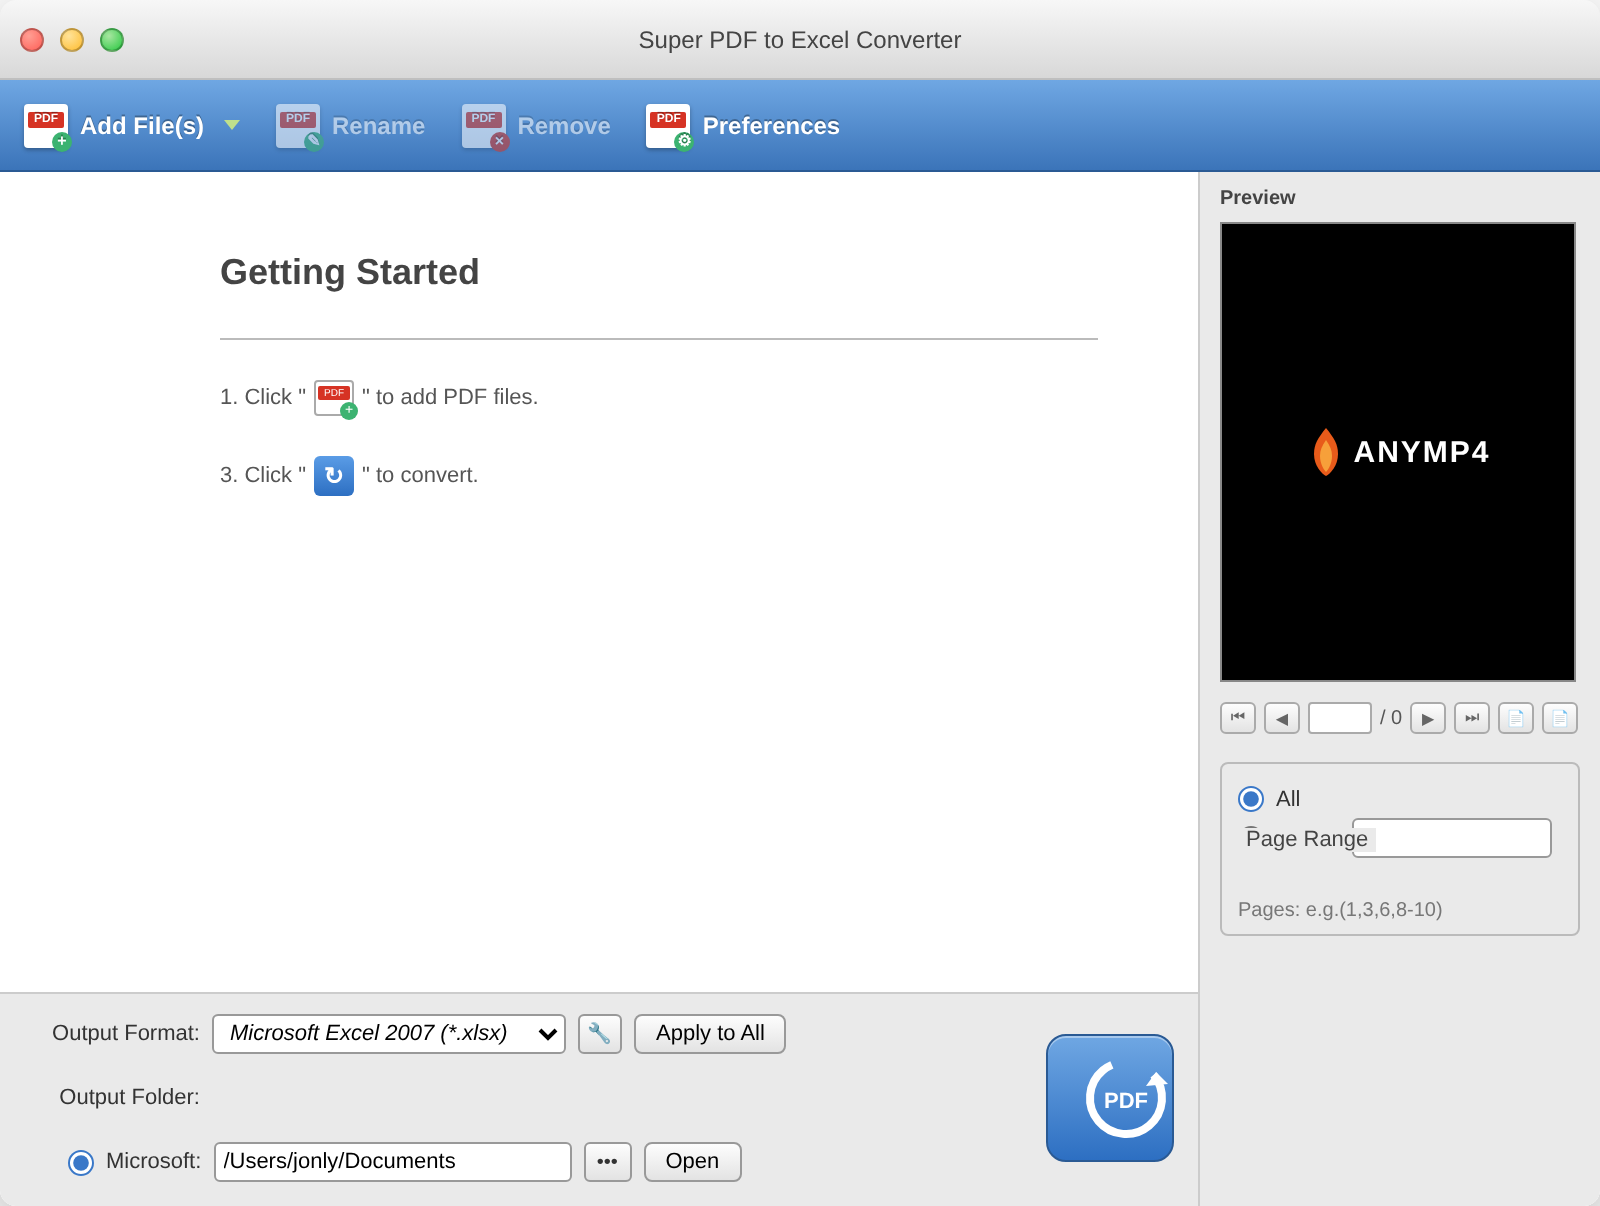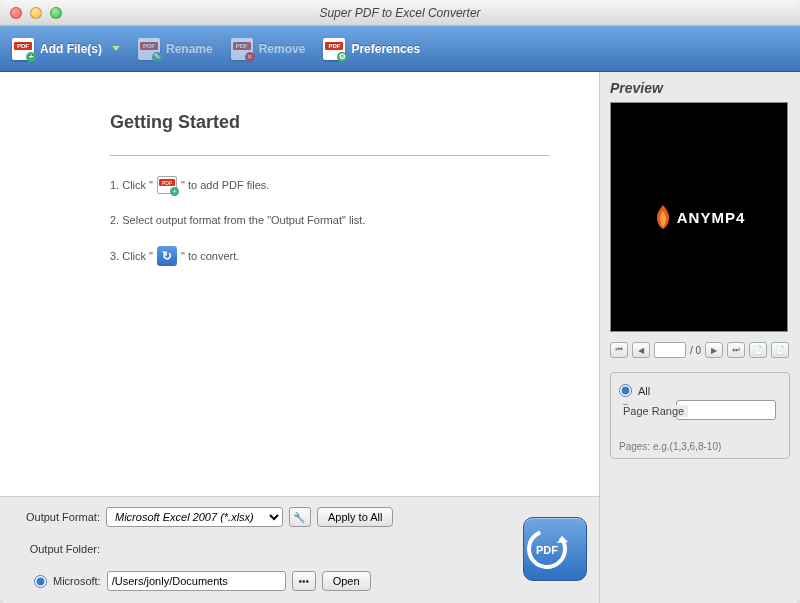--- a/index.html
+++ b/index.html
@@ -1,18 +1,18 @@
 <!DOCTYPE html>
 <html><head>
 <meta charset="utf-8">
 <style>
 * { box-sizing: border-box; margin: 0; padding: 0; font-family: "Lucida Grande", Arial, sans-serif; }
 body { background: #fff; display: flex; justify-content: center; align-items: flex-start; }
 .window { width: 800px; height: 603px; background: #ededed; border-radius: 8px; box-shadow: 0 10px 40px rgba(0,0,0,0.35); display: flex; flex-direction: column; overflow: hidden; }
-.titlebar { height: 26px; background: linear-gradient(#f7f7f7,#d8d8d8); display: flex; align-items: center; position: relative; border-bottom: 1px solid #bfbfbf; font-style: italic; }
+.titlebar { height: 40px; background: linear-gradient(#f7f7f7,#d8d8d8); display: flex; align-items: center; position: relative; border-bottom: 1px solid #bfbfbf; }
 .traffic { display: flex; gap: 8px; margin-left: 10px; }
 .dot { width: 12px; height: 12px; border-radius: 50%; border: 0.5px solid rgba(0,0,0,0.25); }
 .dot.red { background: radial-gradient(circle at 35% 30%, #ff9f94, #ff5f57); }
 .dot.yellow { background: radial-gradient(circle at 35% 30%, #ffe39a, #febc2e); }
 .dot.green { background: radial-gradient(circle at 35% 30%, #a8e6a1, #28c840); }
 .title { position: absolute; left: 0; right: 0; text-align: center; font-size: 12px; color: #444; }
 .toolbar { height: 46px; background: linear-gradient(#6fa7e3,#3b74b9); display: flex; align-items: center; padding: 0 12px; gap: 18px; border-bottom: 1px solid #2a5a94; }
 .tbitem { display: flex; align-items: center; gap: 6px; color: #fff; font-size: 12px; font-weight: bold; cursor: pointer; text-shadow: 0 -1px 0 rgba(0,0,0,0.3); }
 .tbitem.dim { opacity: 0.55; }
 .pdf-icon { width: 22px; height: 22px; background: #fff; border-radius: 2px; position: relative; display: flex; align-items: center; justify-content: center; font-size: 7px; font-weight: bold; color: #fff; box-shadow: 0 1px 2px rgba(0,0,0,0.3); }
@@ -38,24 +38,24 @@
 .form-area { flex: 1; display: flex; flex-direction: column; gap: 16px; font-size: 11px; color: #333; }
 .row { display: flex; align-items: center; gap: 6px; }
 .lbl { width: 88px; text-align: right; }
 select, input[type=text] { height: 20px; font-size: 11px; border: 1px solid #999; border-radius: 3px; background: #fff; padding: 0 4px; }
 select { width: 177px; font-style: italic; }
 .sq-btn { width: 22px; height: 20px; border: 1px solid #999; border-radius: 3px; background: linear-gradient(#fdfdfd,#e3e3e3); display: flex; align-items: center; justify-content: center; cursor: pointer; font-size: 10px; }
 .btn { height: 20px; padding: 0 10px; border: 1px solid #999; border-radius: 4px; background: linear-gradient(#fdfdfd,#e3e3e3); font-size: 11px; cursor: pointer; }
 .path-input { width: 179px; }
 .dots-btn { width: 24px; }
 .radio-native { margin: 0; accent-color: #3a78c8; }
-.convert-btn { width: 64px; height: 64px; border-radius: 10px; background: linear-gradient(#6fa7e3,#2d6fc2); border: 1px solid #2a5a94; display: flex; align-items: center; justify-content: flex-start; cursor: pointer; box-shadow: inset 0 1px 0 rgba(255,255,255,0.4); align-self: center; }
+.convert-btn { width: 64px; height: 64px; border-radius: 10px; background: linear-gradient(#6fa7e3,#2d6fc2); border: 1px solid #2a5a94; display: flex; align-items: center; justify-content: flex-end; cursor: pointer; box-shadow: inset 0 1px 0 rgba(255,255,255,0.4); align-self: center; }
 .convert-svg { width: 46px; height: 46px; }
 .right { width: 200px; background: #eaeaea; display: flex; flex-direction: column; padding: 6px 10px 10px 10px; gap: 4px; font-size: 11px; color: #333; }
-.right-title { font-size: 14px; font-weight: bold; color: #444; padding: 2px 0; font-style: italic; }
+.right-title { font-size: 10px; font-weight: bold; color: #444; padding: 2px 0; }
 .preview-box { width: 178px; height: 230px; background: #000; border: 1px solid #888; display: flex; align-items: center; justify-content: center; }
 .logo { display: flex; align-items: center; gap: 4px; }
 .logo-text { color: #fff; font-size: 15px; font-weight: bold; letter-spacing: 1px; }
 .flame { width: 20px; height: 26px; }
 .pager { display: flex; align-items: center; gap: 4px; margin-top: 6px; }
 .pg-btn { width: 18px; height: 16px; border: 1px solid #aaa; border-radius: 3px; background: linear-gradient(#fdfdfd,#e3e3e3); display: flex; align-items: center; justify-content: center; font-size: 8px; color: #666; cursor: pointer; }
 .pg-input { width: 32px; height: 16px; border: 1px solid #aaa; border-radius: 2px; font-size: 10px; text-align: center; }
 .pg-total { font-size: 10px; color: #555; }
 .fieldset { border: 1px solid #bbb; border-radius: 4px; padding: 8px 8px 6px 8px; margin-top: 10px; position: relative; }
 .legend { position: absolute; top: -8px; left: 8px; background: #eaeaea; padding: 0 4px; font-size: 11px; color: #444; margin-top: 40px; }
@@ -111,21 +111,20 @@
         <div class="content">
           <h2>Getting Started</h2>
           <div class="hr"></div>
           <div class="step">
             <span>1. Click "</span>
             <span class="mini-icon">
                 <span class="plus">+</span>
               </span>
             <span>" to add PDF files.</span>
           </div>
-          <div class="step">2. Select output format from the "Output Format" list.</div>
           <div class="step">
             <span>3. Click "</span>
             <span class="convert-mini">↻</span>
             <span>" to convert.</span>
           </div>
         </div>
       </div>
 
       <div class="bottom-left">
         <div class="form-area">

